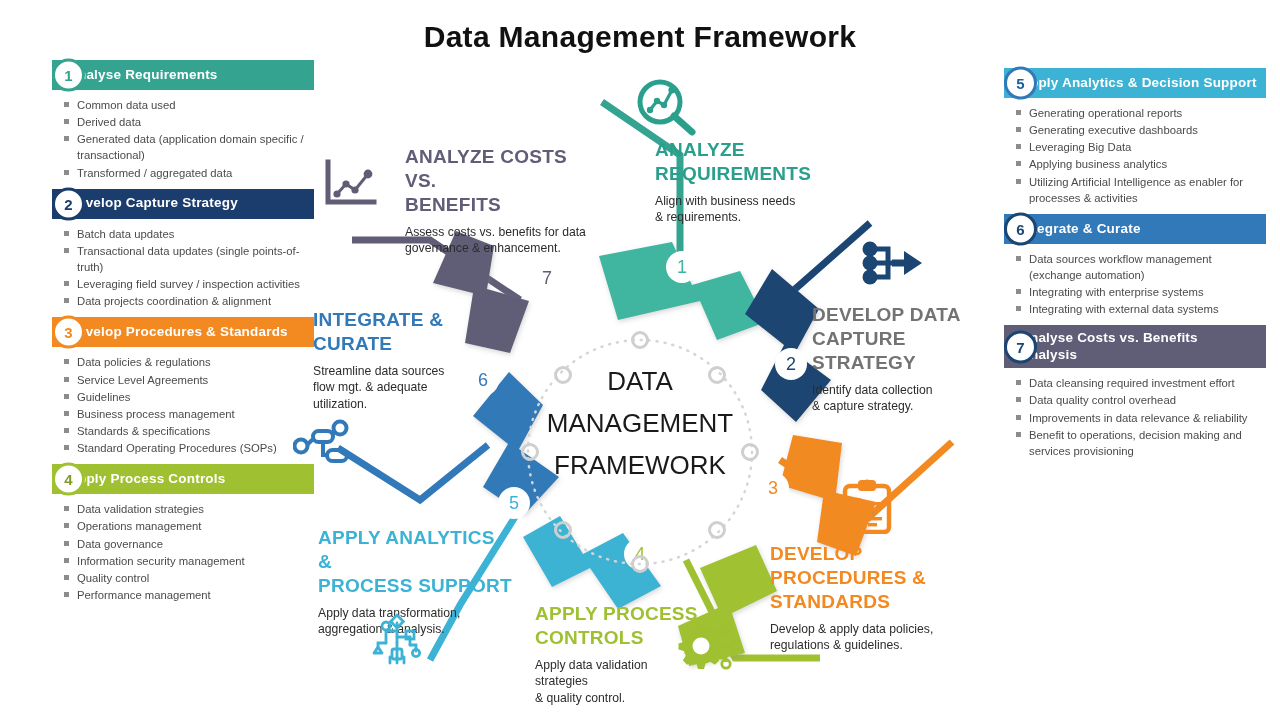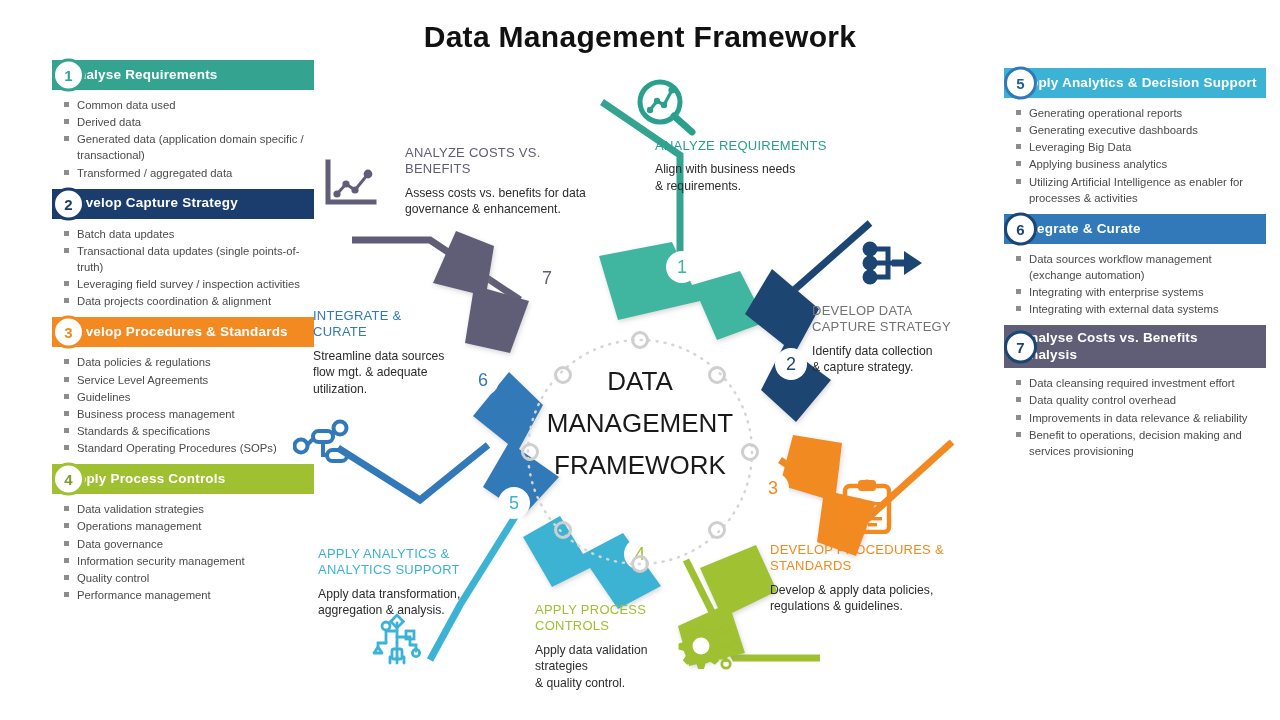--- a/index.html
+++ b/index.html
@@ -90,22 +90,22 @@
   #diagram {
     position: absolute;
     left: 280px; top: 60px;
     width: 720px; height: 660px;
   }
   #diagram svg { display: block; }
 
   
   .spoke { position: absolute; }
   .spoke .sp-title {
-    font-size: 13px;
-    font-weight: normal;
+    font-size: 19px;
+    font-weight: bold;
     line-height: 1.26;
     letter-spacing: 0.25px;
     margin-bottom: 7px;
   }
   .spoke .sp-desc {
     font-size: 12.2px;
     color: #2c2c2c;
     line-height: 1.36;
   }
 
@@ -419,23 +419,23 @@
         <path d="M44 26 L58 26"></path>
         <path d="M42 38 L52 38 L52 42"></path>
       </g>
       <circle cx="52" cy="8" r="4.2" fill="none" stroke="#9fc131" stroke-width="2.8"></circle>
       <circle cx="61" cy="26" r="4.2" fill="none" stroke="#9fc131" stroke-width="2.8"></circle>
       <circle cx="52" cy="44" r="4.2" fill="none" stroke="#9fc131" stroke-width="2.8"></circle>
     </svg>
   </div>
 
   <div class="spoke sp-analytics">
-    <div class="sp-title" style="color:#3cb3d4;margin-top:20px;">
+    <div class="sp-title" style="color:#3cb3d4;">
       <div>APPLY ANALYTICS &amp;</div>
-      <div>ANALYTICS SUPPORT</div>
+      <div>PROCESS SUPPORT</div>
     </div>
     <div class="sp-desc">
       <div>Apply data transformation,</div>
       <div>aggregation &amp; analysis.</div>
     </div>
   </div>
   <div class="icon-box ic-anlx">
     <svg width="62" height="52" viewBox="0 0 62 52">
       <g fill="none" stroke="#3cb3d4" stroke-width="2.8" stroke-linecap="round">
         <path d="M31 10 L31 44"></path>

